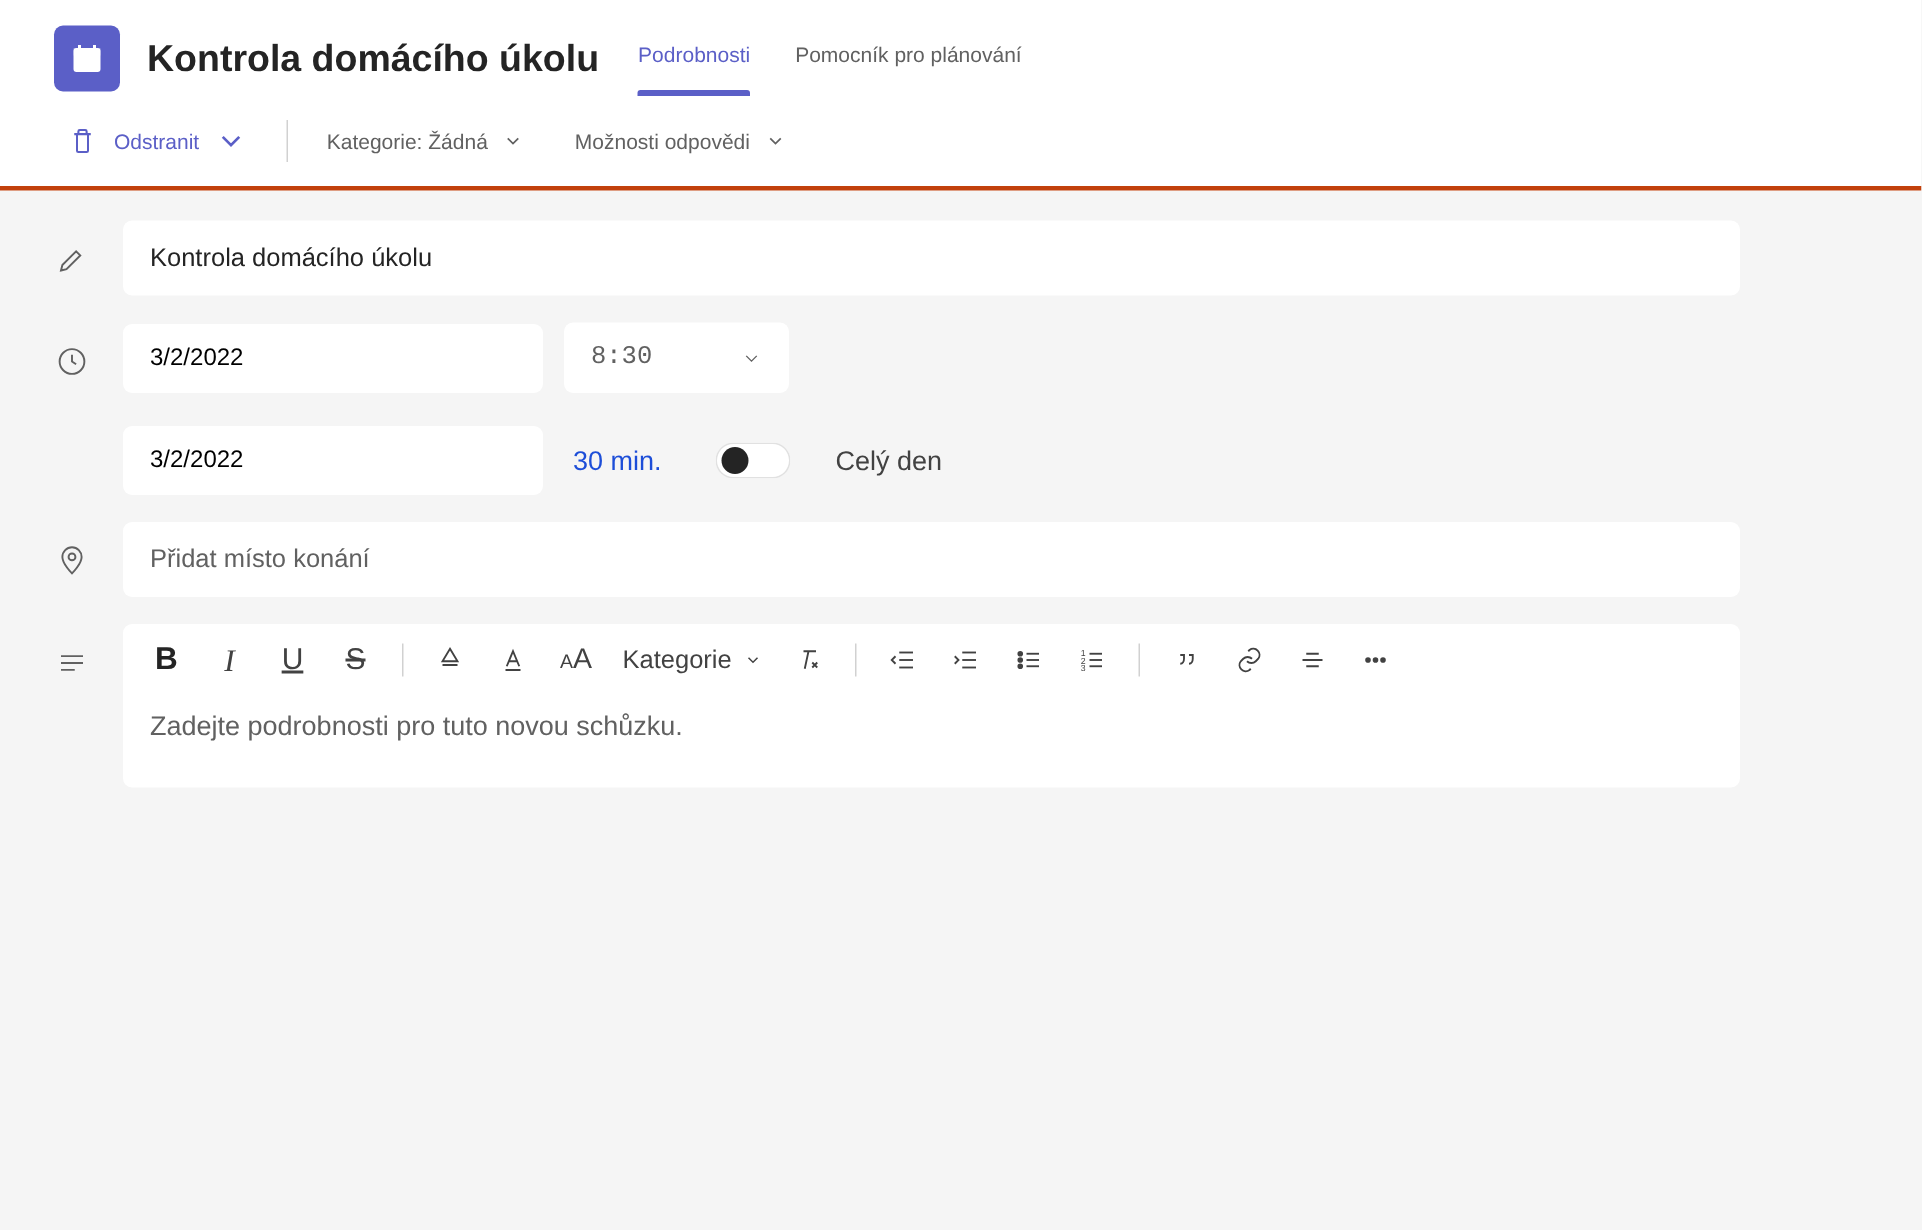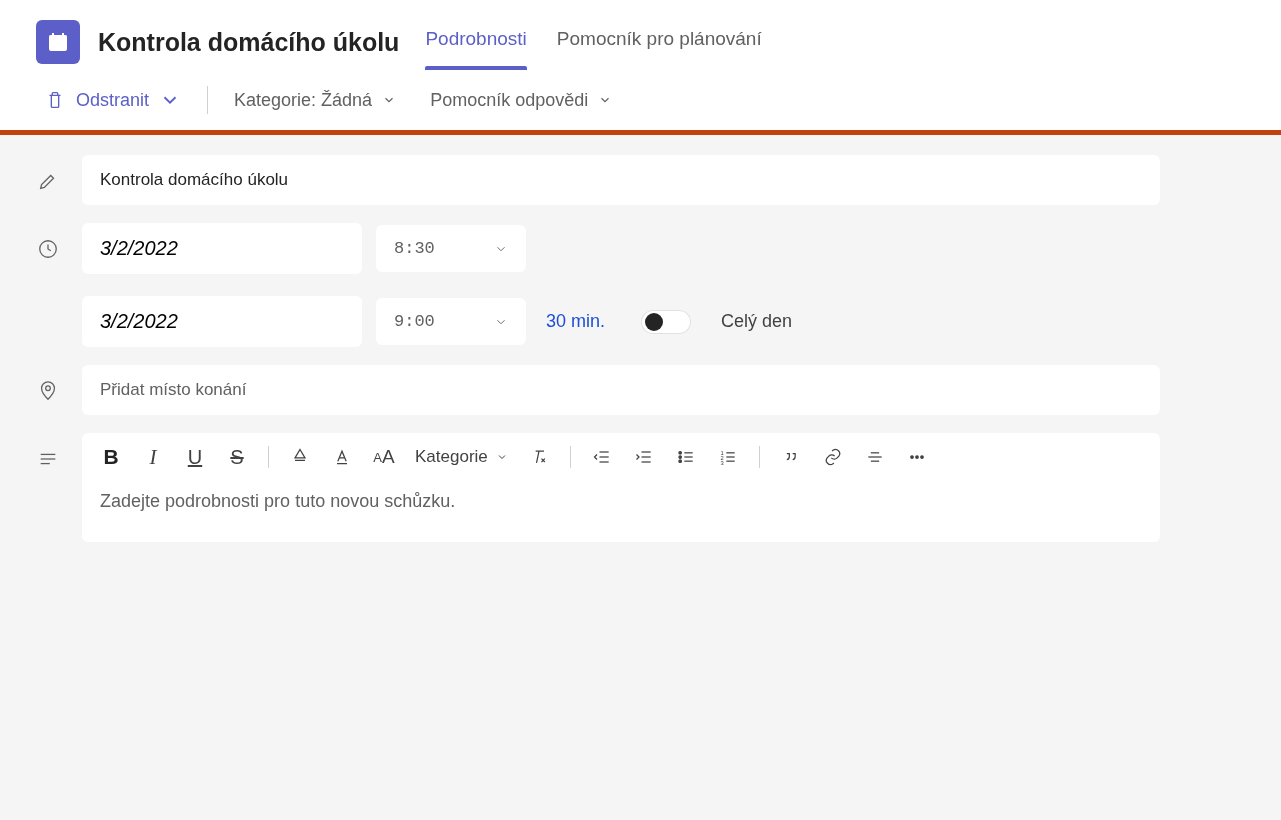--- a/index.html
+++ b/index.html
@@ -30,21 +30,21 @@
     font-size: 25px;
     font-weight: 700;
     color: #242424;
   }
   .tabs {
     display: flex;
     gap: 30px;
     margin-left: 8px;
   }
   .tab {
-    font-size: 19px;
+    font-size: 14px;
     color: #616161;
     padding: 14px 0 20px 0;
     cursor: pointer;
     position: relative;
   }
   .tab.active {
     color: #5b5fc7;
     font-weight: 400;
   }
   .tab.active::after {
@@ -55,23 +55,23 @@
     right: 0;
     height: 4px;
     background: #5b5fc7;
     border-radius: 2px 2px 0 0;
   }
   .toolbar {
     display: flex;
     align-items: center;
     padding: 16px 36px 16px 44px;
     background: #fff;
-    border-bottom: 5px solid #c2410c;
+    border-bottom: 3px solid #c2410c;
     gap: 8px;
-    font-size: 18px;
+    font-size: 14px;
   }
   .delete-btn {
     display: flex;
     align-items: center;
     gap: 10px;
     color: #5b5fc7;
     cursor: pointer;
   }
   .delete-btn svg { width: 22px; height: 22px; stroke: #5b5fc7; }
   .chevron { width: 14px; height: 14px; }
@@ -149,24 +149,23 @@
     display: flex;
     align-items: center;
     gap: 14px;
   }
   .date-input {
     width: 280px;
     background: #fff;
     border: none;
     border-radius: 6px;
     padding: 14px 18px;
-    font-size: 20px;
+    font-size: 16px;
     font-family: inherit;
     outline: none;
-    font-style: italic;
   }
   .time-select {
     width: 150px;
     background: #fff;
     border: none;
     border-radius: 6px;
     padding: 14px 18px;
     font-size: 17px;
     display: flex;
     justify-content: space-between;
@@ -289,21 +288,21 @@
       </svg>
   </div>
   <div class="vsep"></div>
   <div class="toolbar-item">
     <span>Kategorie: Žádná</span>
     <svg class="chevron" viewBox="0 0 24 24" fill="none">
         <path d="M6 9l6 6 6-6" stroke="#616161" stroke-width="2"></path>
       </svg>
   </div>
   <div class="toolbar-item">
-    <span>Pomocník odpovědi</span>
+    <span>Možnosti odpovědi</span>
     <svg class="chevron" viewBox="0 0 24 24" fill="none">
         <path d="M6 9l6 6 6-6" stroke="#616161" stroke-width="2"></path>
       </svg>
   </div>
 </div>
 
 <div class="form">
 
   <div class="form-row">
     <div class="row-icon">
@@ -329,26 +328,20 @@
         <input class="date-input" value="3/2/2022" style="">
         <div class="time-select">
           <span>8:30</span>
           <svg class="chevron" viewBox="0 0 24 24" fill="none">
               <path d="M6 9l6 6 6-6" stroke="#616161" stroke-width="1.6"></path>
             </svg>
         </div>
       </div>
       <div class="datetime-row">
         <input class="date-input" value="3/2/2022" style="">
-        <div class="time-select">
-          <span>9:00</span>
-          <svg class="chevron" viewBox="0 0 24 24" fill="none">
-              <path d="M6 9l6 6 6-6" stroke="#616161" stroke-width="1.6"></path>
-            </svg>
-        </div>
         <span class="duration-label">30 min.</span>
         <div class="toggle"></div>
         <span class="allday-label">Celý den</span>
       </div>
     </div>
   </div>
 
 
   <div class="form-row">
     <div class="row-icon">

